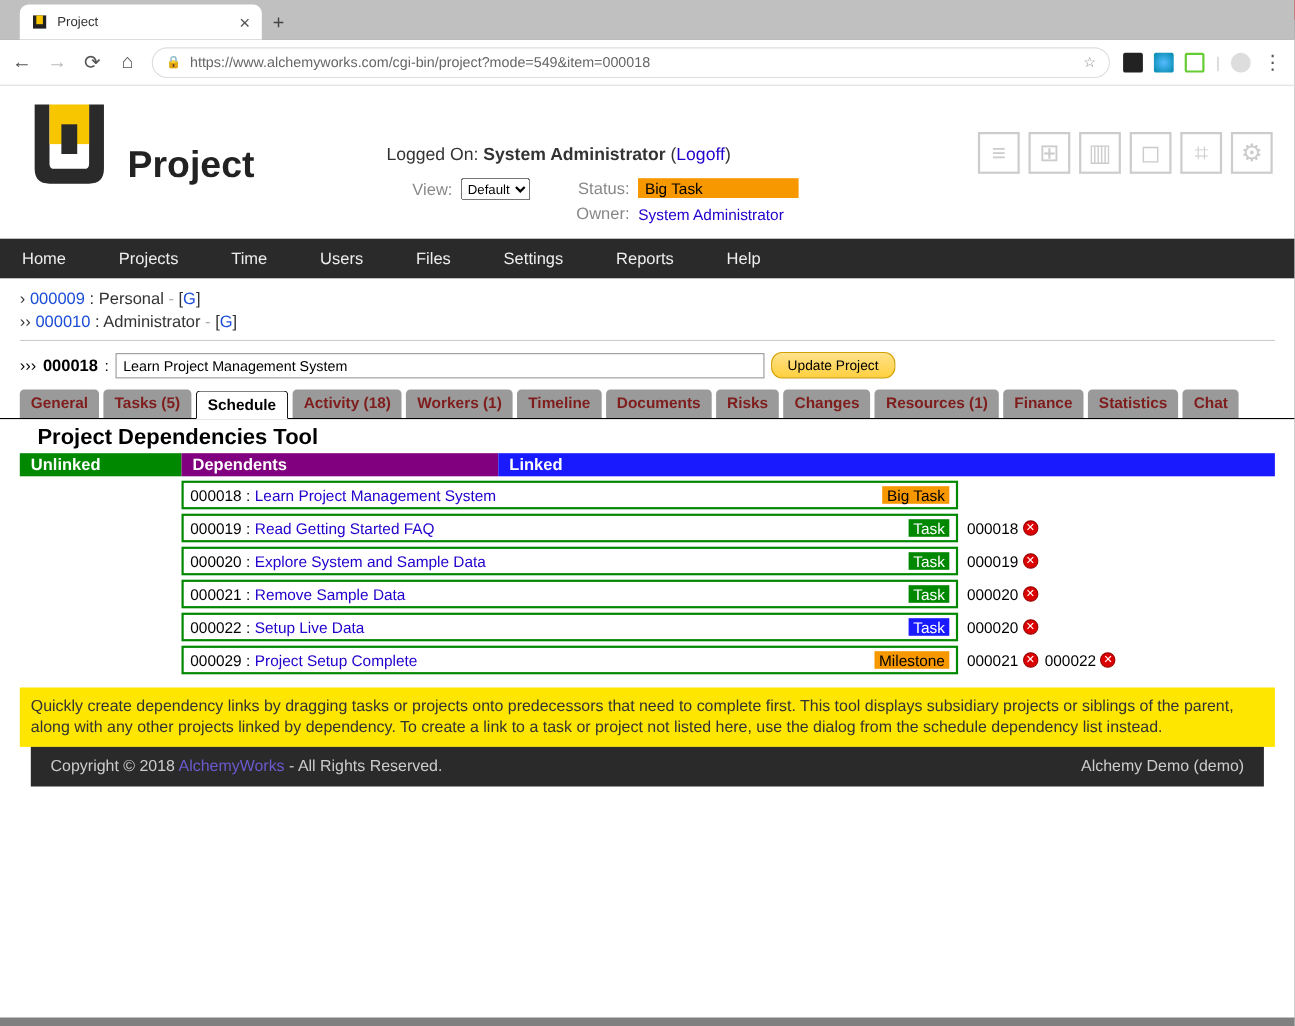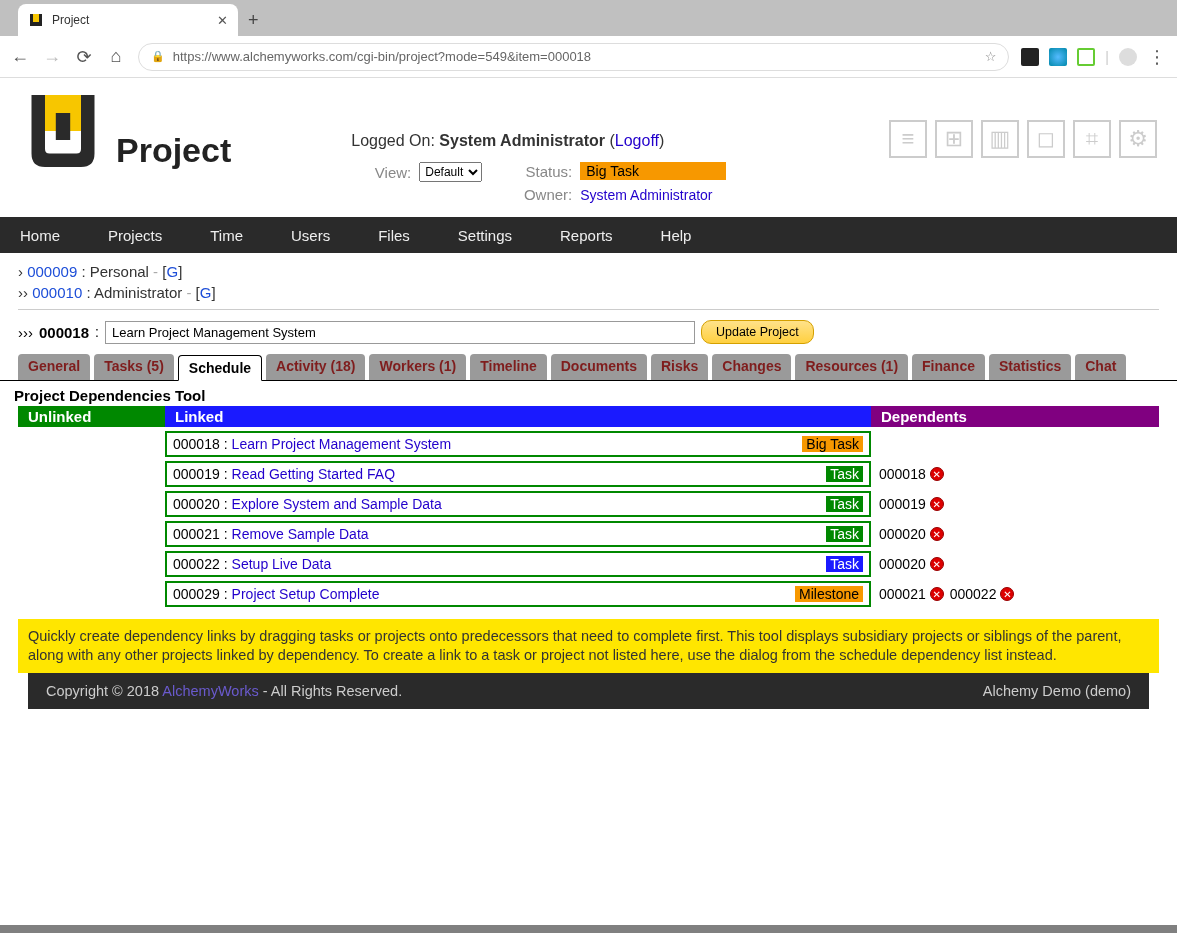--- a/index.html
+++ b/index.html
@@ -53,21 +53,21 @@
 .project-row { display: flex; align-items: center; padding: 2px 18px 10px; gap: 6px; }
 .project-row .pfx { font-size: 15px; }
 .project-row .pid { font-weight: bold; font-size: 15px; }
 .project-input { flex: 0 0 590px; border: 1px solid #999; padding: 3px 6px; font-size: 13px; }
 .update-btn { background: linear-gradient(#ffe28a, #ffd040); border: 1px solid #d4a000; border-radius: 10px; padding: 4px 14px; font-size: 12.5px; cursor: pointer; }
 
 .tabs { display: flex; gap: 4px; padding: 0 18px; border-bottom: 1px solid #000; }
 .ptab { background: #9a9a9a; color: #7f1d1d; padding: 4px 10px; border-radius: 4px 4px 0 0; font-size: 14px; font-weight: bold; cursor: pointer; }
 .ptab.active { background: #fff; color: #000; border: 1px solid #000; border-bottom: 1px solid #fff; position: relative; top: 1px; }
 
-.tool-title { padding: 6px 14px 2px; font-weight: bold; font-size: 15px; }
+.tool-title { padding: 6px 34px 2px; font-weight: bold; font-size: 20px; }
 .dep-table { margin: 0 18px; }
 .dep-header { display: flex; }
 .hdr-cell { color: #fff; font-weight: bold; padding: 2px 10px; font-size: 15px; }
 .hdr-unlinked { background: #008800; width: 147px; }
 .hdr-linked { background: #1a1aff; width: 706px; }
 .hdr-dep { background: #800080; flex: 1; }
 
 .dep-body { }
 .dep-row { display: flex; align-items: center; margin-top: 4px; }
 .dep-row .col-unlinked { width: 147px; }
@@ -219,22 +219,22 @@
       <div class="ptab">Finance</div>
       <div class="ptab">Statistics</div>
       <div class="ptab">Chat</div>
     </div>
 
   <div class="tool-title">Project Dependencies Tool</div>
 
   <div class="dep-table">
     <div class="dep-header">
       <div class="hdr-cell hdr-unlinked">Unlinked</div>
+      <div class="hdr-cell hdr-dep">Dependents</div>
       <div class="hdr-cell hdr-linked">Linked</div>
-      <div class="hdr-cell hdr-dep">Dependents</div>
     </div>
     <div class="dep-body" id="dep-body">
         <div class="dep-row">
           <div class="col-unlinked"></div>
           <div class="col-linked">
             <div class="linked-box">
               <span class="lid">000018</span>
               <span class="colon">:</span>
               <a class="lname">Learn Project Management System</a>
               <span class="tag tag-bigtask">Big Task</span>

